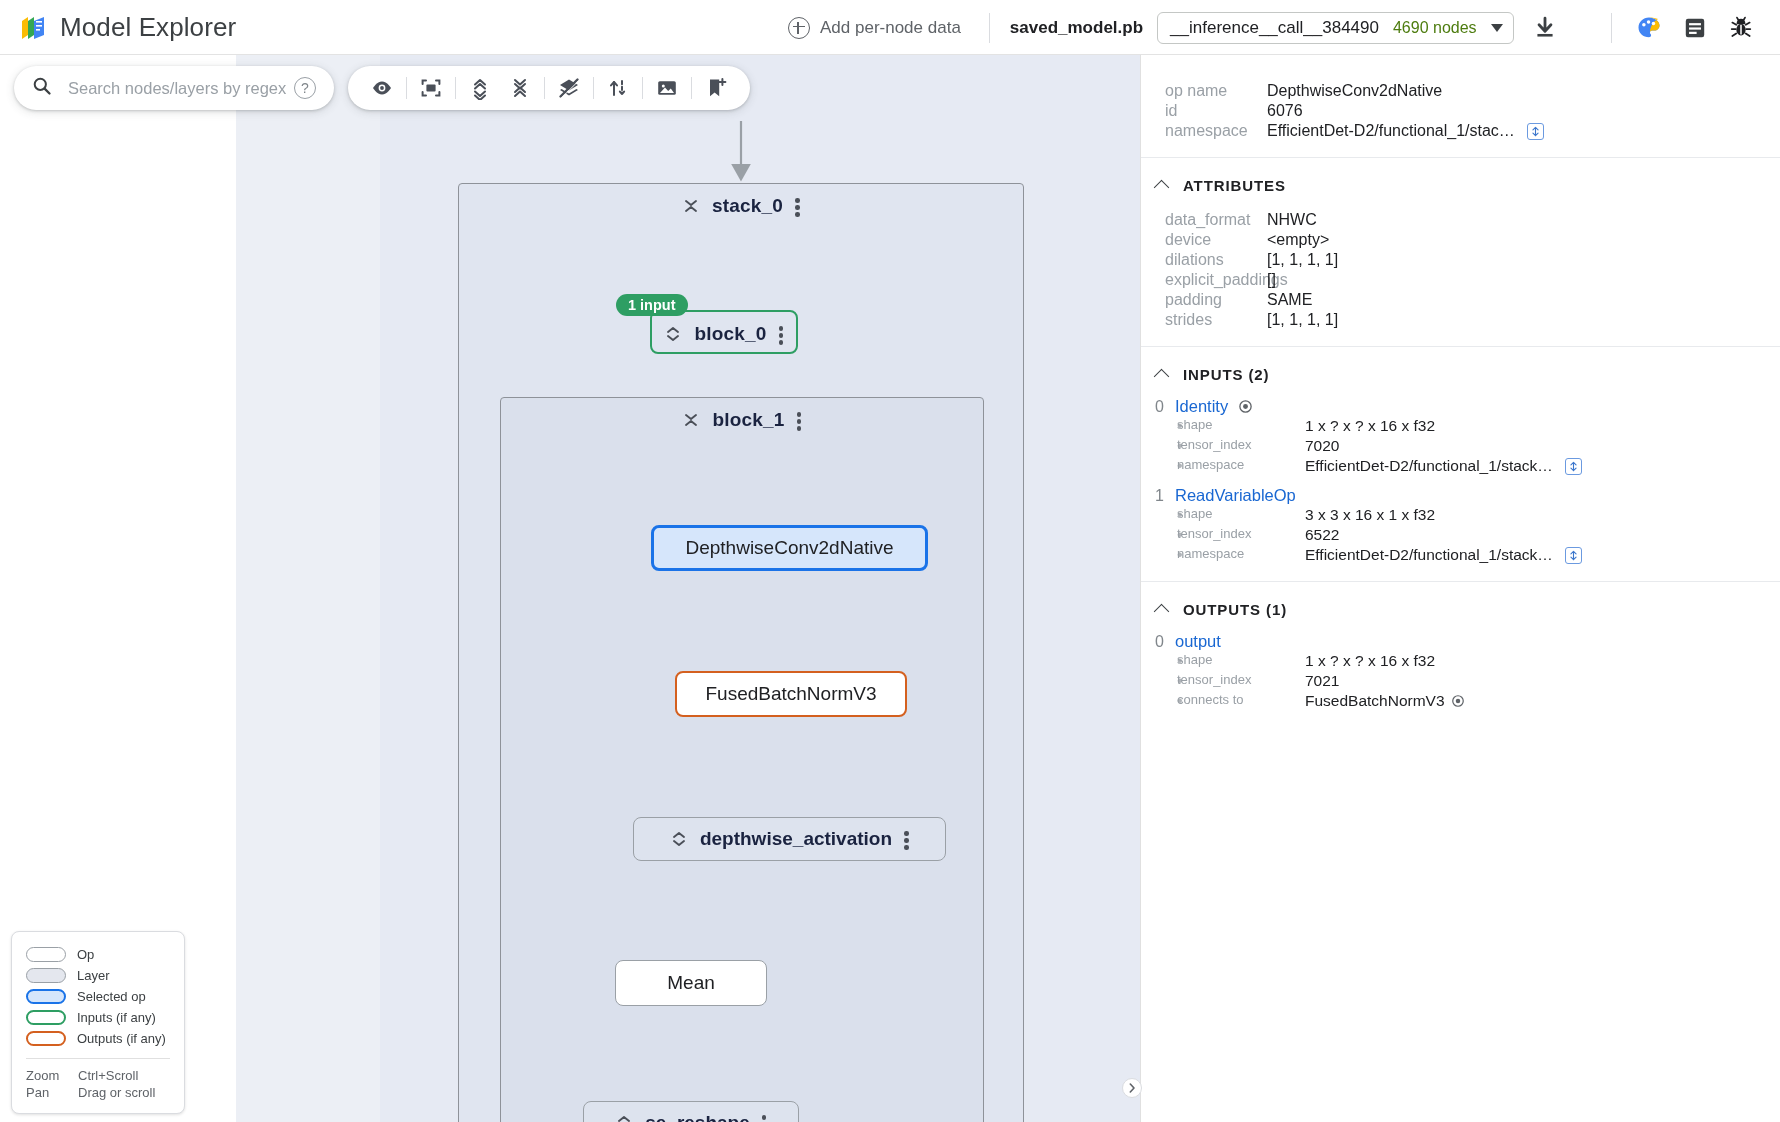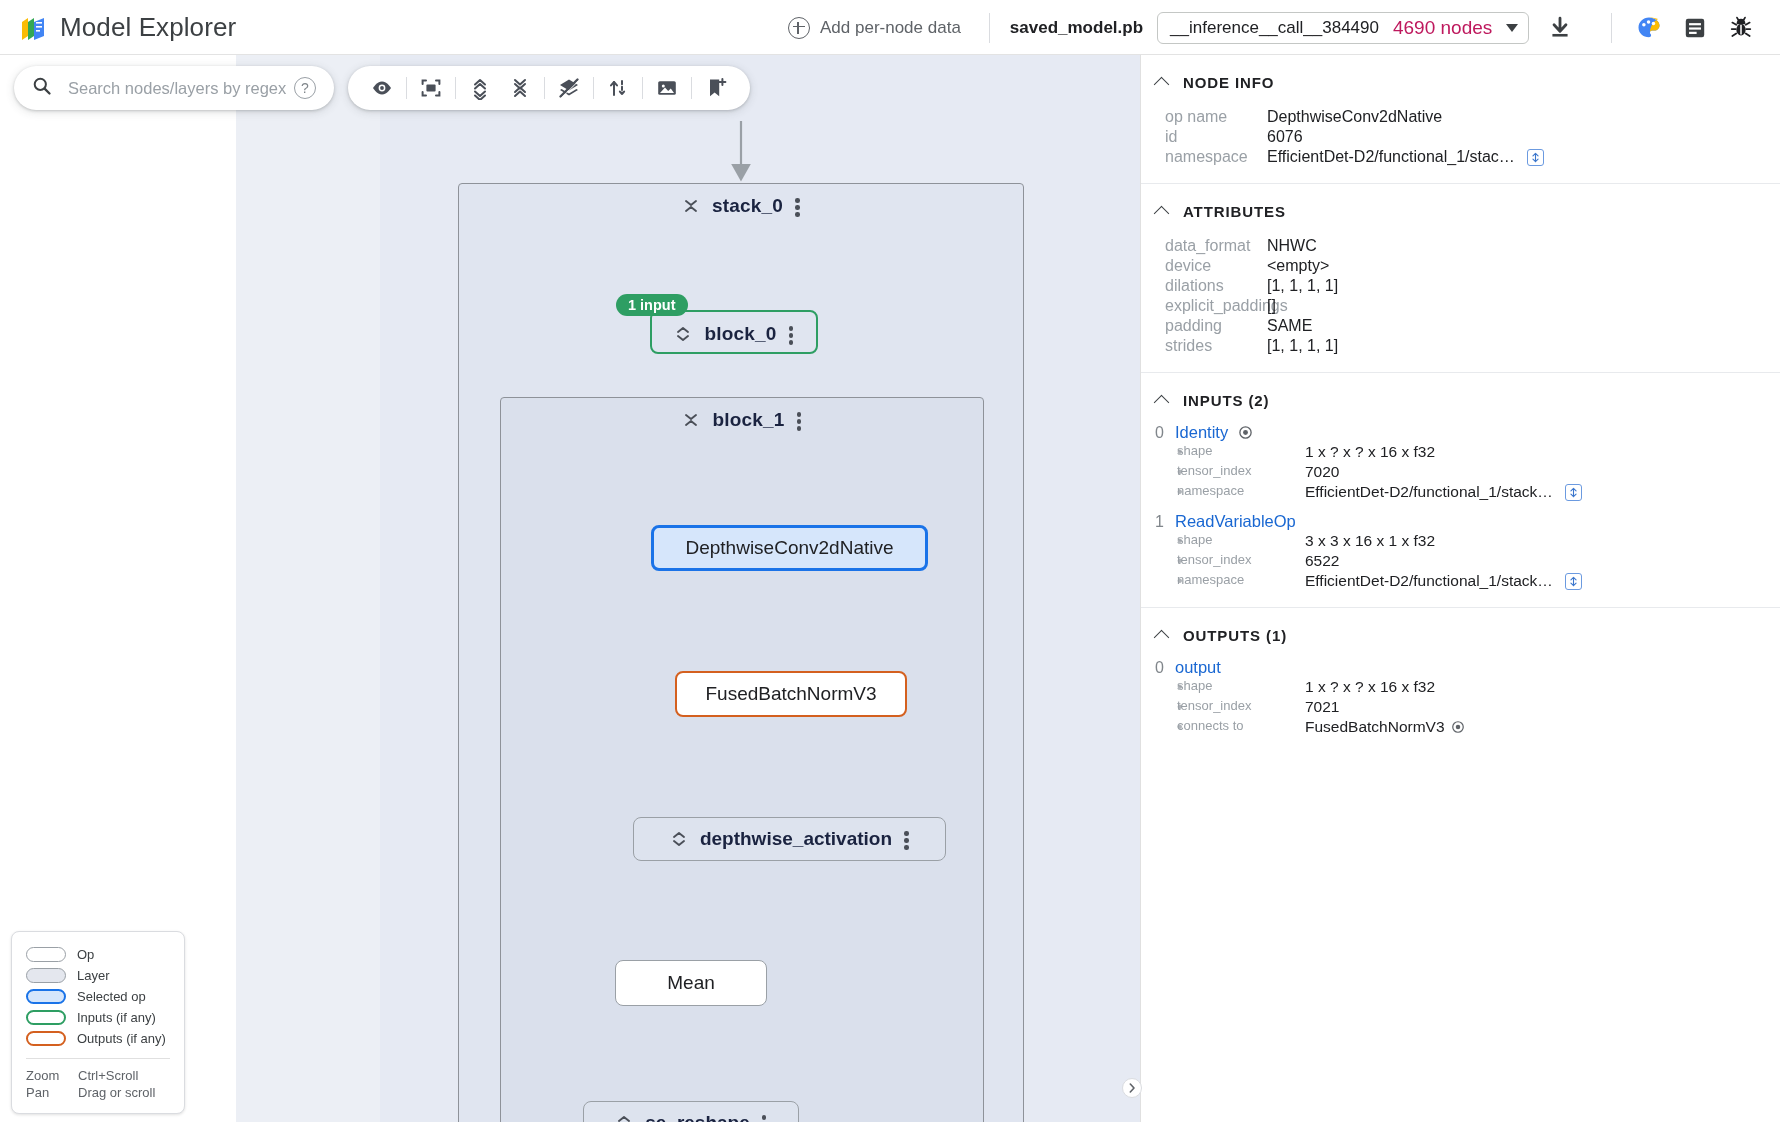--- a/index.html
+++ b/index.html
@@ -13,21 +13,21 @@
   }
   #app { position: relative; width: 1780px; height: 1122px; background: #fff; }
 
   
   #header {
     position: absolute; top: 0; left: 0; width: 1780px; height: 55px;
     background: #ffffff;
     border-bottom: 1px solid #e3e3e3;
     display: flex; align-items: center;
   }
-  .brand { display: flex; align-items: flex-end; gap: 12px; padding-left: 18px; }
+  .brand { display: flex; align-items: flex-start; gap: 12px; padding-left: 18px; }
   .brand-title { font-size: 26px; color: #3c4043; letter-spacing: .1px; }
   .logo-wrap { width: 30px; height: 30px; position: relative; }
 
   .hdr-center { position: absolute; left: 780px; top: 0; height: 55px; display: flex; align-items: center; gap: 0; }
   .add-data-btn {
     display: flex; align-items: center; gap: 10px;
     font-size: 17px; color: #5f6368; cursor: pointer;
     padding: 4px 8px;
   }
   .plus-circle {
@@ -47,21 +47,21 @@
   .graph-select {
     margin-left: 14px;
     height: 32px;
     border: 1px solid #c4c7c5;
     border-radius: 6px;
     display: flex; align-items: center;
     padding: 0 10px 0 12px; gap: 14px;
     cursor: pointer; background: #fff;
   }
   .graph-select .gname { font-size: 17px; color: #202124; white-space: nowrap; text-align: center; }
-  .graph-select .gcount { font-size: 19px; color: #be185d; white-space: nowrap; }
+  .graph-select .gcount { font-size: 16px; color: #4d7c0f; white-space: nowrap; }
   .caret-down {
     width: 0; height: 0;
     border-left: 6px solid transparent; border-right: 6px solid transparent;
     border-top: 8px solid #3c4043;
   }
 
   .dl-btn { margin-left: 18px; cursor: pointer; display:flex; align-items:center; }
 
   .hdr-right { position: absolute; right: 16px; top: 0; height: 55px; display: flex; align-items: center; gap: 0; }
   .hdr-icon-btn { width: 46px; height: 44px; display:flex; align-items:center; justify-content:center; cursor:pointer; }
@@ -107,21 +107,21 @@
   }
   #grp-stack0 {
     left: 458px; top: 128px; width: 566px; height: 980px;
     background: #e0e5f0; border: 1.5px solid #8e9299;
   }
   #grp-block1 {
     left: 500px; top: 342px; width: 484px; height: 766px;
     background: #dae0ec; border: 1.5px solid #8e9299;
   }
   #grp-block0 {
-    left: 650px; top: 255px; width: 168px; height: 44px;
+    left: 650px; top: 255px; width: 148px; height: 44px;
     background: #e0e5f0; border: 2px solid #2e9e63; border-radius: 8px;
   }
 
   .grp-header {
     position: absolute; left: 0; top: 0; width: 100%;
     display: flex; align-items: center; justify-content: center; gap: 12px;
     height: 44px;
   }
   .grp-title { font-size: 19px; font-weight: bold; color: #1a2340; letter-spacing: .2px; }
 
@@ -539,24 +539,20 @@
 
   <div id="panel-handle">
     <svg width="12" height="12" viewBox="0 0 12 12">
       <path d="M4.3 2 L8 6 L4.3 10" stroke="#5f6368" stroke-width="1.6" fill="none" stroke-linecap="round" stroke-linejoin="round"></path>
     </svg>
   </div>
 
   <div id="panel">
 
     <div class="sect">
-      <div class="sect-head">
-        <span class="chev-up"></span>
-        <span class="sect-title">NODE INFO</span>
-      </div>
       <div class="kv-rows">
         <div class="kv">
           <span class="kv-k">op name</span>
           <span class="kv-v">DepthwiseConv2dNative</span>
         </div>
         <div class="kv">
           <span class="kv-k">id</span>
           <span class="kv-v">6076</span>
         </div>
         <div class="kv">

